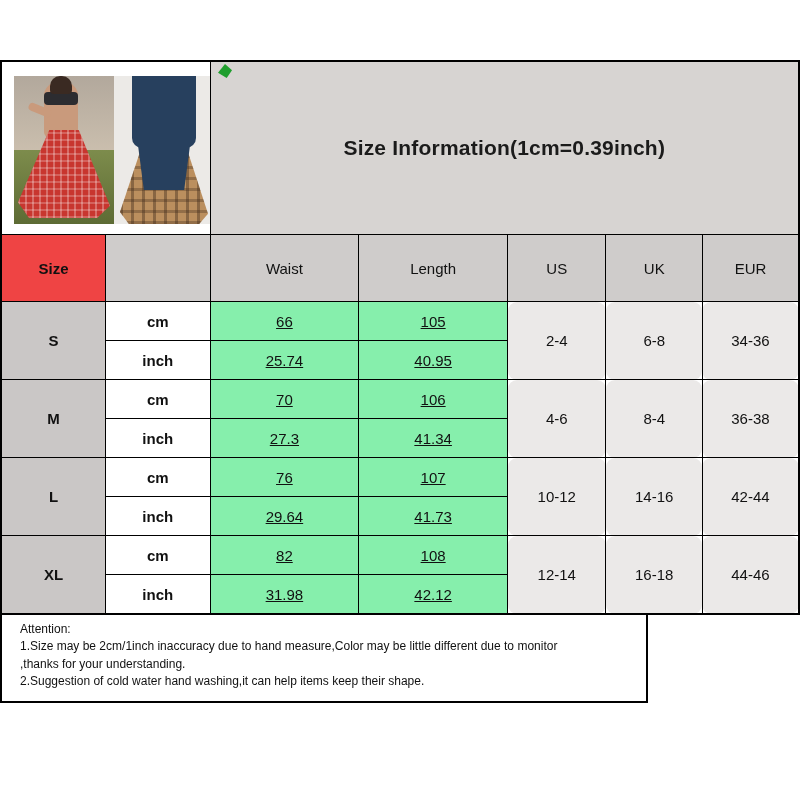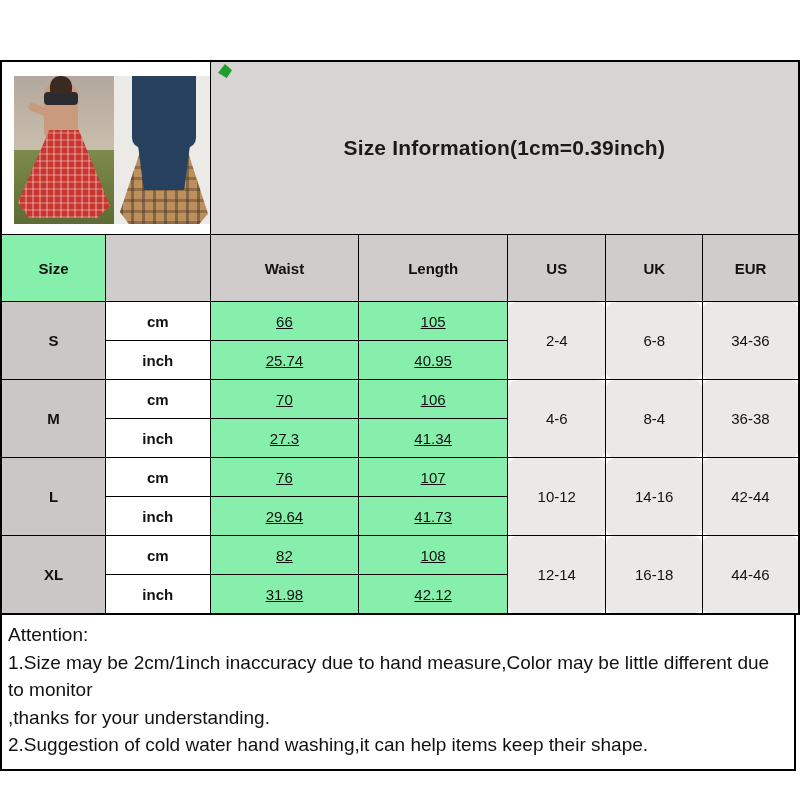--- a/index.html
+++ b/index.html
@@ -146,28 +146,28 @@
     top: 4px;
     width: 14px;
     height: 14px;
     background: #1f9e2e;
     clip-path: polygon(50% 0%, 100% 45%, 62% 100%, 0% 62%);
   }
 
   
   .hdr {
     background: #cfcccb;
-    font-weight: bold;
+    font-weight: normal;
     height: 64px;
     font-size: 16px;
   }
   .hdr-size {
     font-size: 25px;
     font-weight: bold;
-    background: #86efac;
+    background: #ef4444;
   }
   .hdr-blank { background: #cfcccb; }
 
   
   .cell-size {
     background: #cac7c6;
     font-weight: bold;
     font-size: 19px;
   }
   .cell-unit {
@@ -185,24 +185,24 @@
     background: #ebe9e8;
     font-size: 15px;
     border-radius: 9px;
   }
   tr.data-row td { height: 36px; }
 
   
   .attention {
     border: 2px solid #000;
     border-top: none;
-    width: 796px;
+    width: 648px;
     box-sizing: border-box;
-    padding: 6px 6px 10px 6px;
-    font-size: 19px;
+    padding: 6px 6px 10px 18px;
+    font-size: 12px;
     line-height: 1.45;
     color: #111;
     background: #fff;
   }
   .attention div { white-space: pre-wrap; }
 </style>
 </head>
 <body>
 
 <div class="sheet">

